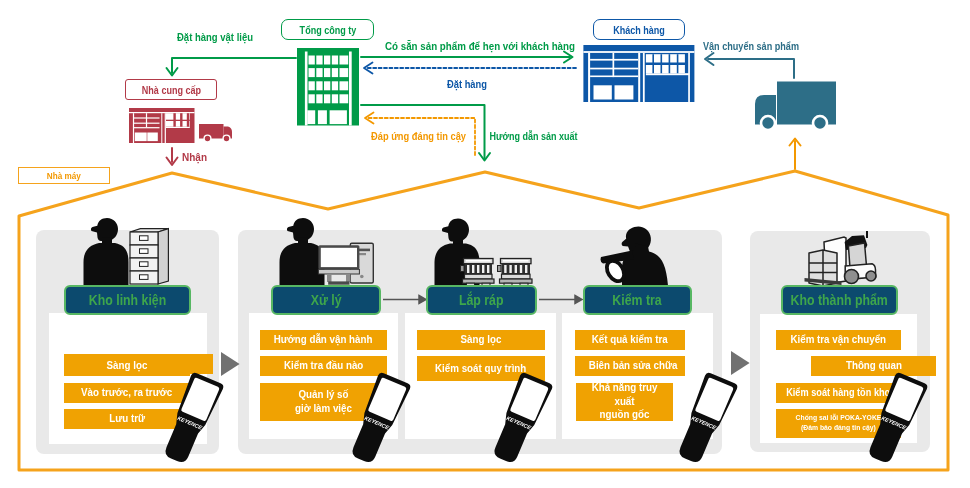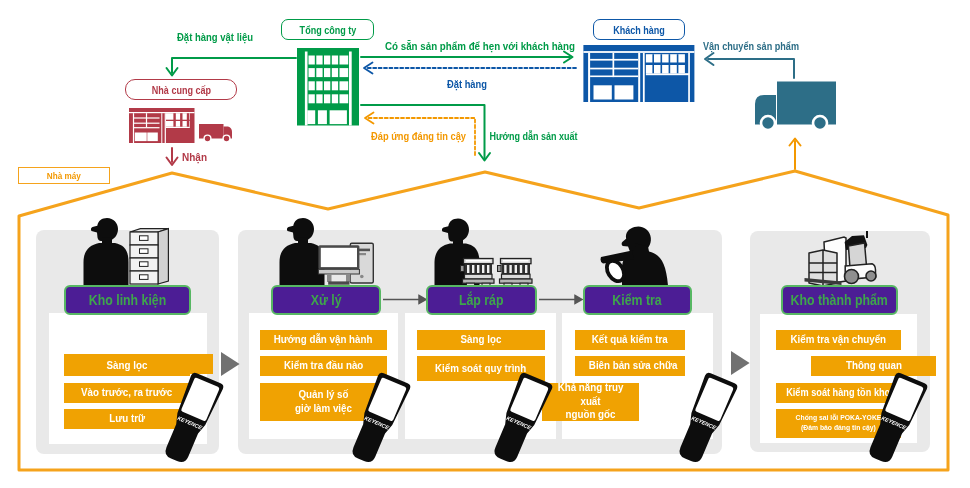--- a/index.html
+++ b/index.html
@@ -1,19 +1,19 @@
 <!DOCTYPE html>
 <html><head>
 <meta charset="utf-8">
 <style>
 html,body{margin:0;padding:0;}
 body{width:970px;height:488px;position:relative;font-family:"Liberation Sans",sans-serif;background:#fff;overflow:hidden;}
 .lbl{position:absolute;background:#fff;display:flex;align-items:center;justify-content:center;font-weight:bold;text-align:center;box-sizing:border-box;z-index:5;}
 .lbl span{display:inline-block;transform:scaleX(0.86);white-space:nowrap;}
-.hdr{position:absolute;background:#4c1d95;border:2px solid #57b763;border-radius:6px;color:#3ea64b;font-weight:bold;font-size:14.5px;display:flex;align-items:center;justify-content:center;box-sizing:border-box;z-index:5;}
+.hdr{position:absolute;background:#0c4a6e;border:2px solid #57b763;border-radius:6px;color:#3ea64b;font-weight:bold;font-size:14.5px;display:flex;align-items:center;justify-content:center;box-sizing:border-box;z-index:5;}
 .hdr span{display:inline-block;transform:scaleX(0.85);white-space:nowrap;}
 .btn{position:absolute;background:#f0a202;color:#fff;font-weight:bold;font-size:11.5px;display:flex;align-items:center;justify-content:center;text-align:center;line-height:1.18;box-sizing:border-box;z-index:4;}
 .btn span{display:inline-block;transform:scaleX(0.85);}
 .panel{position:absolute;background:#e9e9e9;border-radius:8px;z-index:1;}
 .white{position:absolute;background:#fff;z-index:2;}
 svg.base{position:absolute;left:0;top:0;z-index:3;}
 svg.top{position:absolute;left:0;top:0;z-index:7;}
 </style>
 </head>
 <body>
@@ -277,21 +277,21 @@
 <polygon points="848.4,246 864.5,243 866.5,266 850,268" fill="#d5d5d5" stroke="#222" stroke-width="1.5"></polygon>
 <path d="M845.2,266 L872,263.7 Q875.5,265 875.5,270 L875.5,277 L845.2,279.6 Z" fill="#fdfdfd" stroke="#222" stroke-width="1.5"></path>
 <circle cx="851.5" cy="276.5" r="7" fill="#8f8f8f" stroke="#222" stroke-width="1.6"></circle>
 <circle cx="871" cy="276" r="5" fill="#8f8f8f" stroke="#222" stroke-width="1.6"></circle>
 </g>
 </svg>
 
 <div class="lbl" style="left:281px;top:19px;width:93px;height:21px;border:1.6px solid #009b48;border-radius:7px;color:#009b48;font-size:10.5px;">
     <span>Tổng công ty</span>
   </div>
-<div class="lbl" style="left:125px;top:79px;width:112px;height:21px;border:1.6px solid #b23a48;border-radius:10px;color:#b23a48;font-size:10.5px;">
+<div class="lbl" style="left:125px;top:79px;width:92px;height:21px;border:1.6px solid #b23a48;border-radius:3px;color:#b23a48;font-size:10.5px;">
     <span>Nhà cung cấp</span>
   </div>
 <div class="lbl" style="left:593px;top:19px;width:92px;height:21px;border:1.6px solid #0d57a7;border-radius:7px;color:#0d57a7;font-size:10.5px;">
     <span>Khách hàng</span>
   </div>
 <div class="lbl" style="left:18px;top:167px;width:92px;height:17px;border:1.4px solid #f5a31c;border-radius:0;color:#f39800;font-size:9.5px;">
     <span>Nhà máy</span>
   </div>
 
 <div class="hdr" style="left:64px;top:285px;width:127px;height:30px;">
@@ -336,21 +336,21 @@
   </div>
 <div class="btn" style="left:417px;top:356px;width:128px;height:25px;">
     <span>Kiểm soát quy trình</span>
   </div>
 <div class="btn" style="left:575px;top:329.5px;width:110px;height:20px;">
     <span>Kết quả kiểm tra</span>
   </div>
 <div class="btn" style="left:575px;top:356px;width:110px;height:20px;justify-content:flex-end;">
     <span>Biên bản sửa chữa</span>
   </div>
-<div class="btn" style="left:542px;top:382.5px;width:97px;height:38px;">
+<div class="btn" style="left:576px;top:382.5px;width:97px;height:38px;">
     <span>Khả năng truy xuất<br>nguồn gốc</span>
   </div>
 <div class="btn" style="left:776px;top:329.5px;width:125px;height:20px;">
     <span>Kiểm tra vận chuyển</span>
   </div>
 <div class="btn" style="left:788px;top:356px;width:125px;height:20px;margin-left:23px;">
     <span>Thông quan</span>
   </div>
 <div class="btn" style="left:776px;top:382.5px;width:125px;height:20px;font-size:10.8px;">
     <span>Kiểm soát hàng tồn kho</span>

